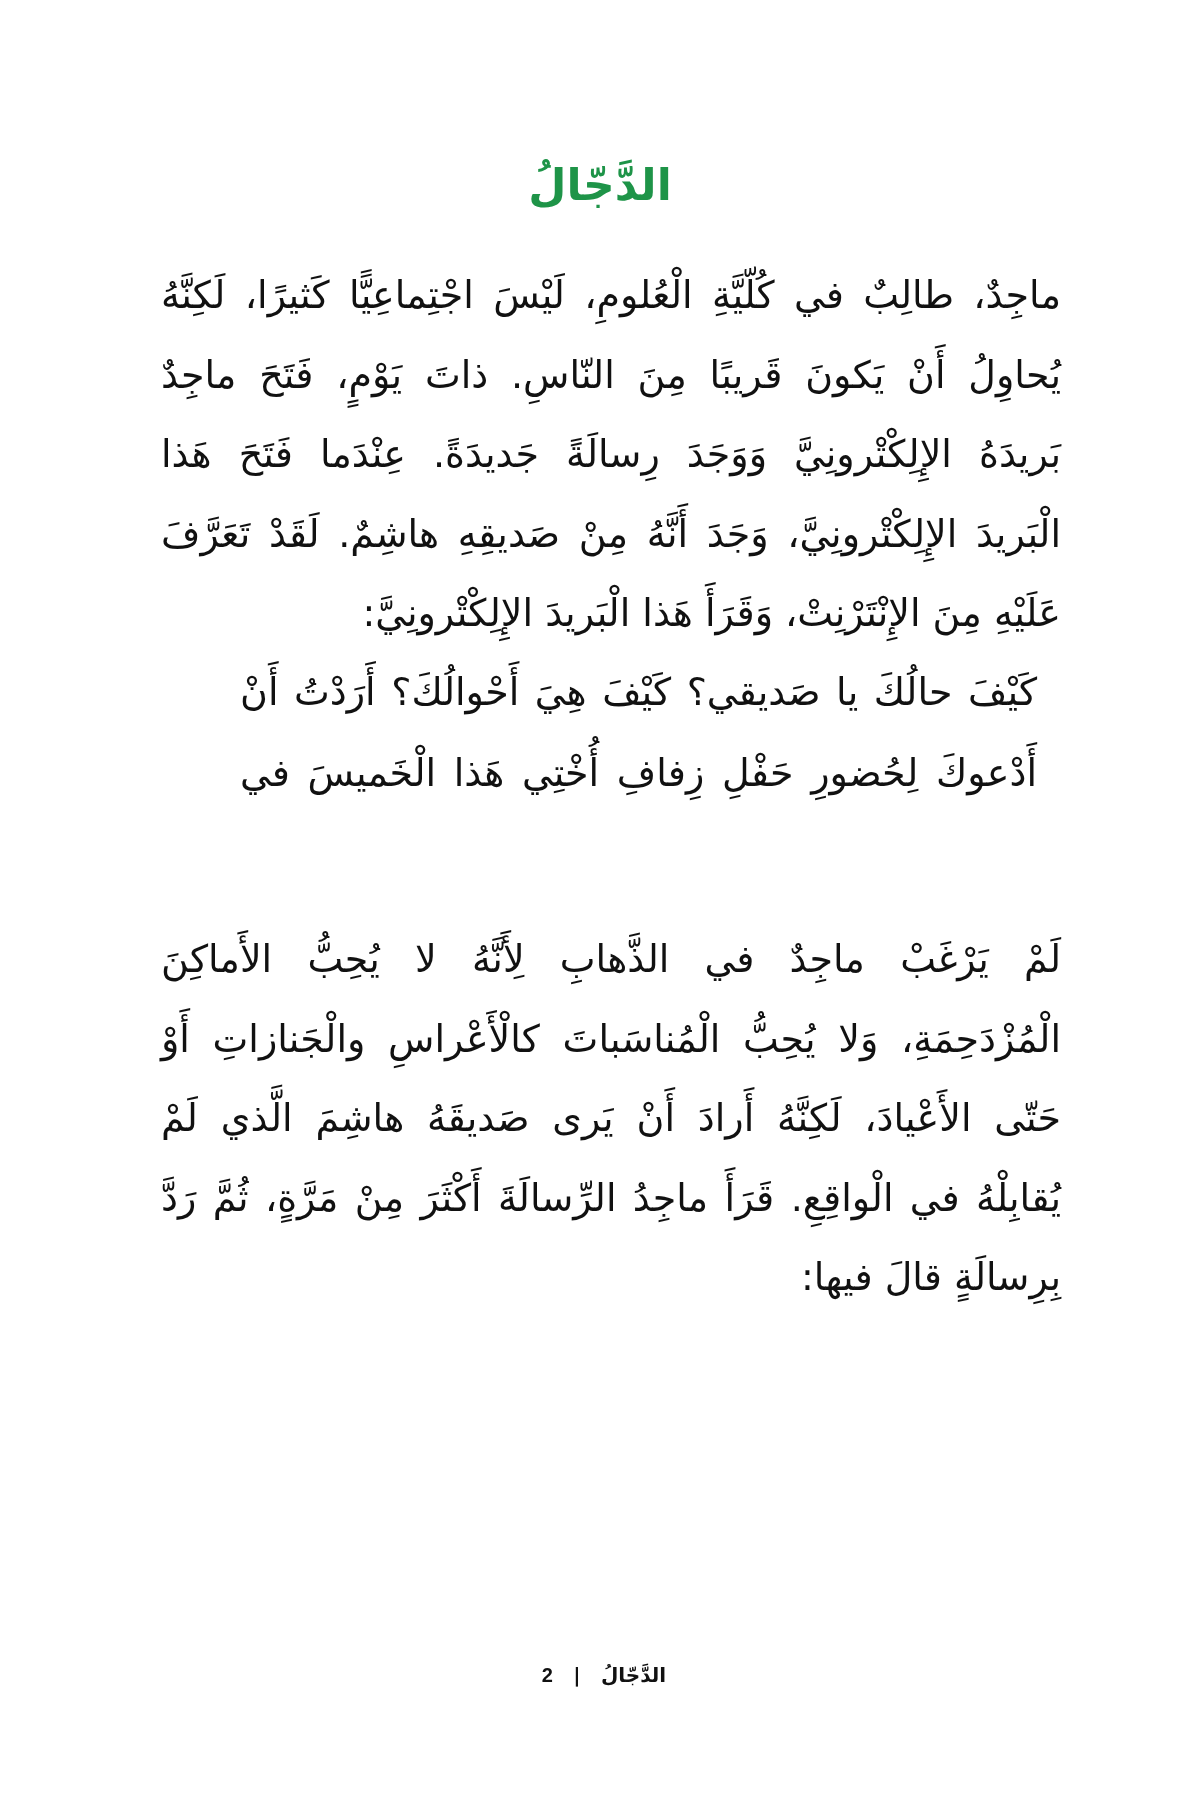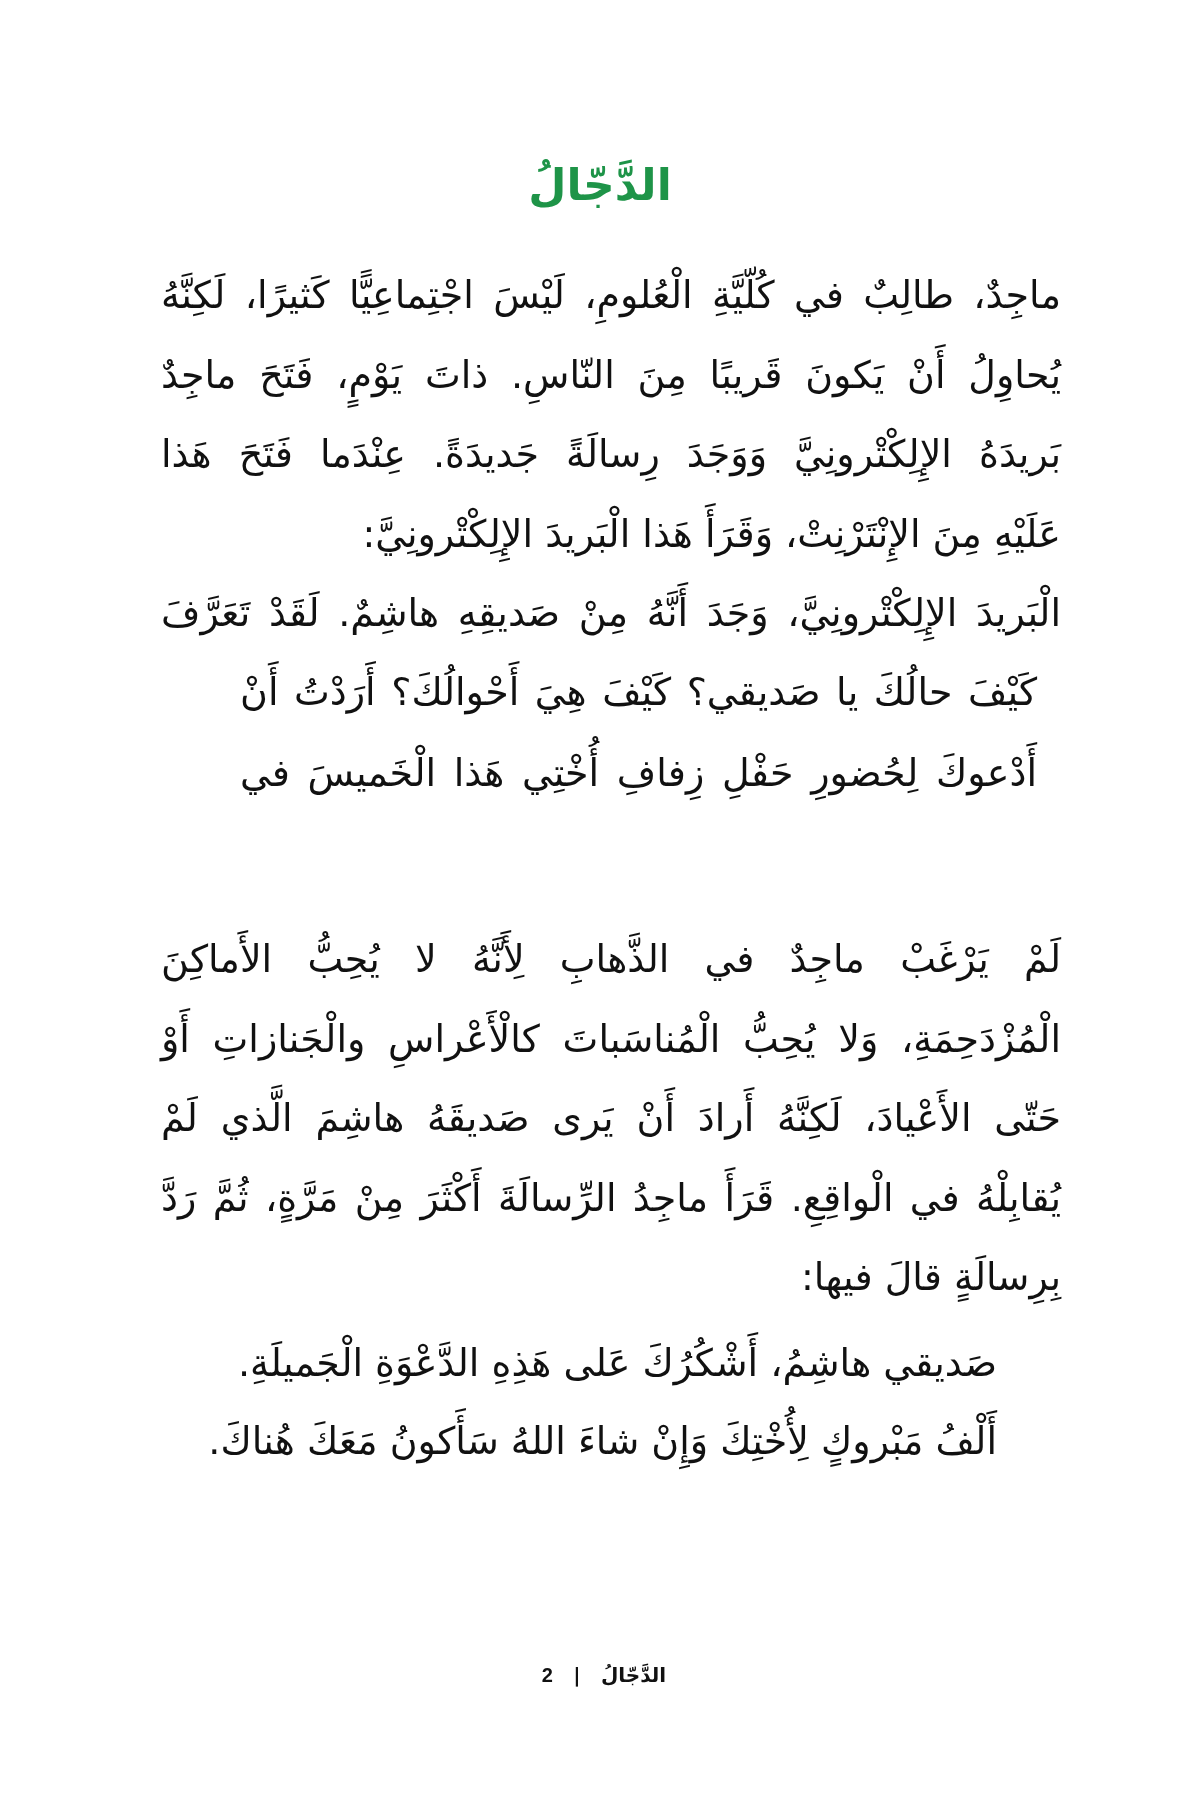--- a/index.html
+++ b/index.html
@@ -101,41 +101,37 @@
 <body>
 
 <div class="page">
 
   <h1 class="title">الدَّجّالُ</h1>
 
   <div class="para" id="para1">
     <span class="line">ماجِدٌ، طالِبٌ في كُلّيَّةِ الْعُلومِ، لَيْسَ اجْتِماعِيًّا كَثيرًا، لَكِنَّهُ</span>
     <span class="line">يُحاوِلُ أَنْ يَكونَ قَريبًا مِنَ النّاسِ. ذاتَ يَوْمٍ، فَتَحَ ماجِدٌ</span>
     <span class="line">بَريدَهُ الإِلِكْتْرونِيَّ وَوَجَدَ رِسالَةً جَديدَةً. عِنْدَما فَتَحَ هَذا</span>
+    <span class="line">الْبَريدَ الإِلِكْتْرونِيَّ، وَجَدَ أَنَّهُ مِنْ صَديقِهِ هاشِمٌ. لَقَدْ تَعَرَّفَ</span>
     <span class="line last">عَلَيْهِ مِنَ الإِنْتَرْنِتْ، وَقَرَأَ هَذا الْبَريدَ الإِلِكْتْرونِيَّ:</span>
-    <span class="line">الْبَريدَ الإِلِكْتْرونِيَّ، وَجَدَ أَنَّهُ مِنْ صَديقِهِ هاشِمٌ. لَقَدْ تَعَرَّفَ</span>
   </div>
 
   <div class="quote" id="quote1">
     <span class="line">كَيْفَ حالُكَ يا صَديقي؟ كَيْفَ هِيَ أَحْوالُكَ؟ أَرَدْتُ أَنْ</span>
     <span class="line">أَدْعوكَ لِحُضورِ حَفْلِ زِفافِ أُخْتِي هَذا الْخَميسَ في</span>
   </div>
 
   <div class="para" id="para2">
     <span class="line">لَمْ يَرْغَبْ ماجِدٌ في الذَّهابِ لِأَنَّهُ لا يُحِبُّ الأَماكِنَ</span>
     <span class="line">الْمُزْدَحِمَةِ، وَلا يُحِبُّ الْمُناسَباتَ كالْأَعْراسِ والْجَنازاتِ أَوْ</span>
     <span class="line">حَتّى الأَعْيادَ، لَكِنَّهُ أَرادَ أَنْ يَرى صَديقَهُ هاشِمَ الَّذي لَمْ</span>
     <span class="line">يُقابِلْهُ في الْواقِعِ. قَرَأَ ماجِدُ الرِّسالَةَ أَكْثَرَ مِنْ مَرَّةٍ، ثُمَّ رَدَّ</span>
     <span class="line last">بِرِسالَةٍ قالَ فيها:</span>
   </div>
 
-  <div class="quote" id="quote2">
-    <span class="line">صَديقي هاشِمُ، أَشْكُرُكَ عَلى هَذِهِ الدَّعْوَةِ الْجَميلَةِ.</span>
-    <span class="line last">أَلْفُ مَبْروكٍ لِأُخْتِكَ وَإِنْ شاءَ اللهُ سَأَكونُ مَعَكَ هُناكَ.</span>
-  </div>
 
   <div class="footer">
     <span class="footer-title">الدَّجّالُ</span>
     <span class="sep">|</span>
     <span class="page-num">2</span>
   </div>
 
 </div>
 
 </body></html>

